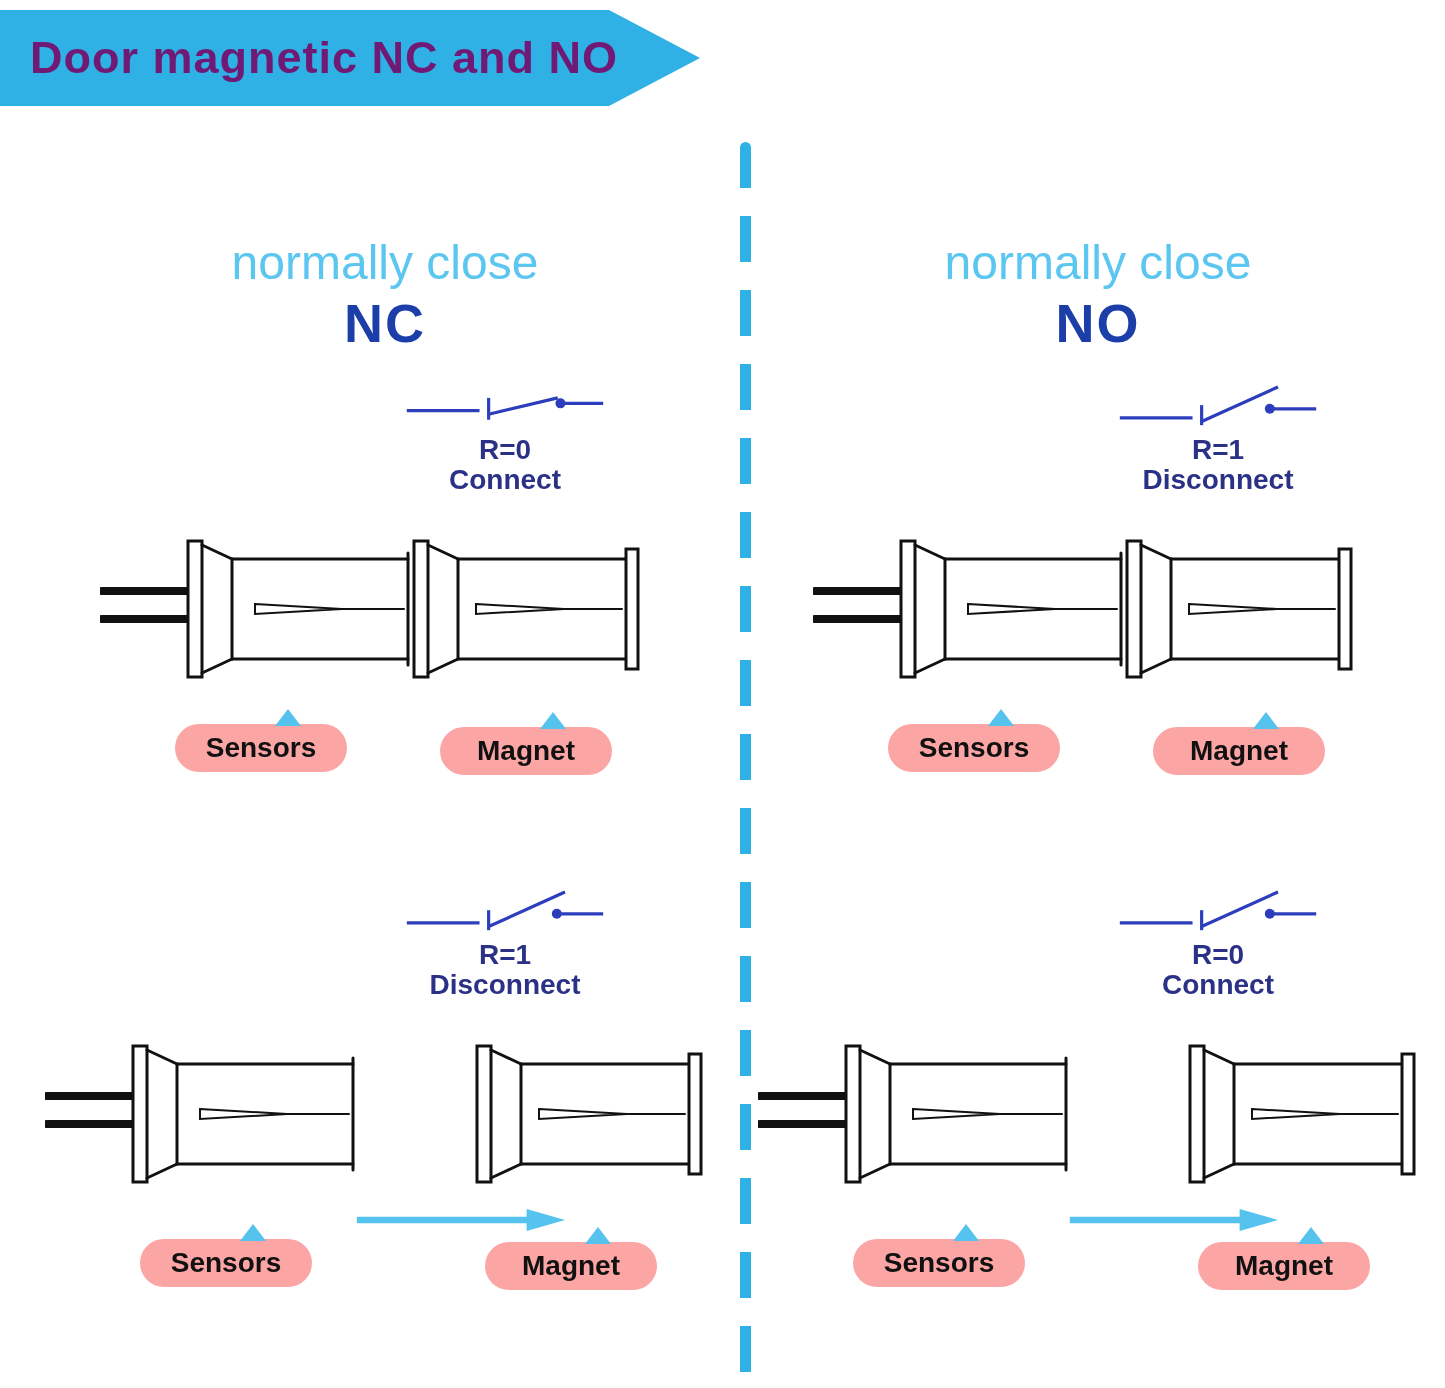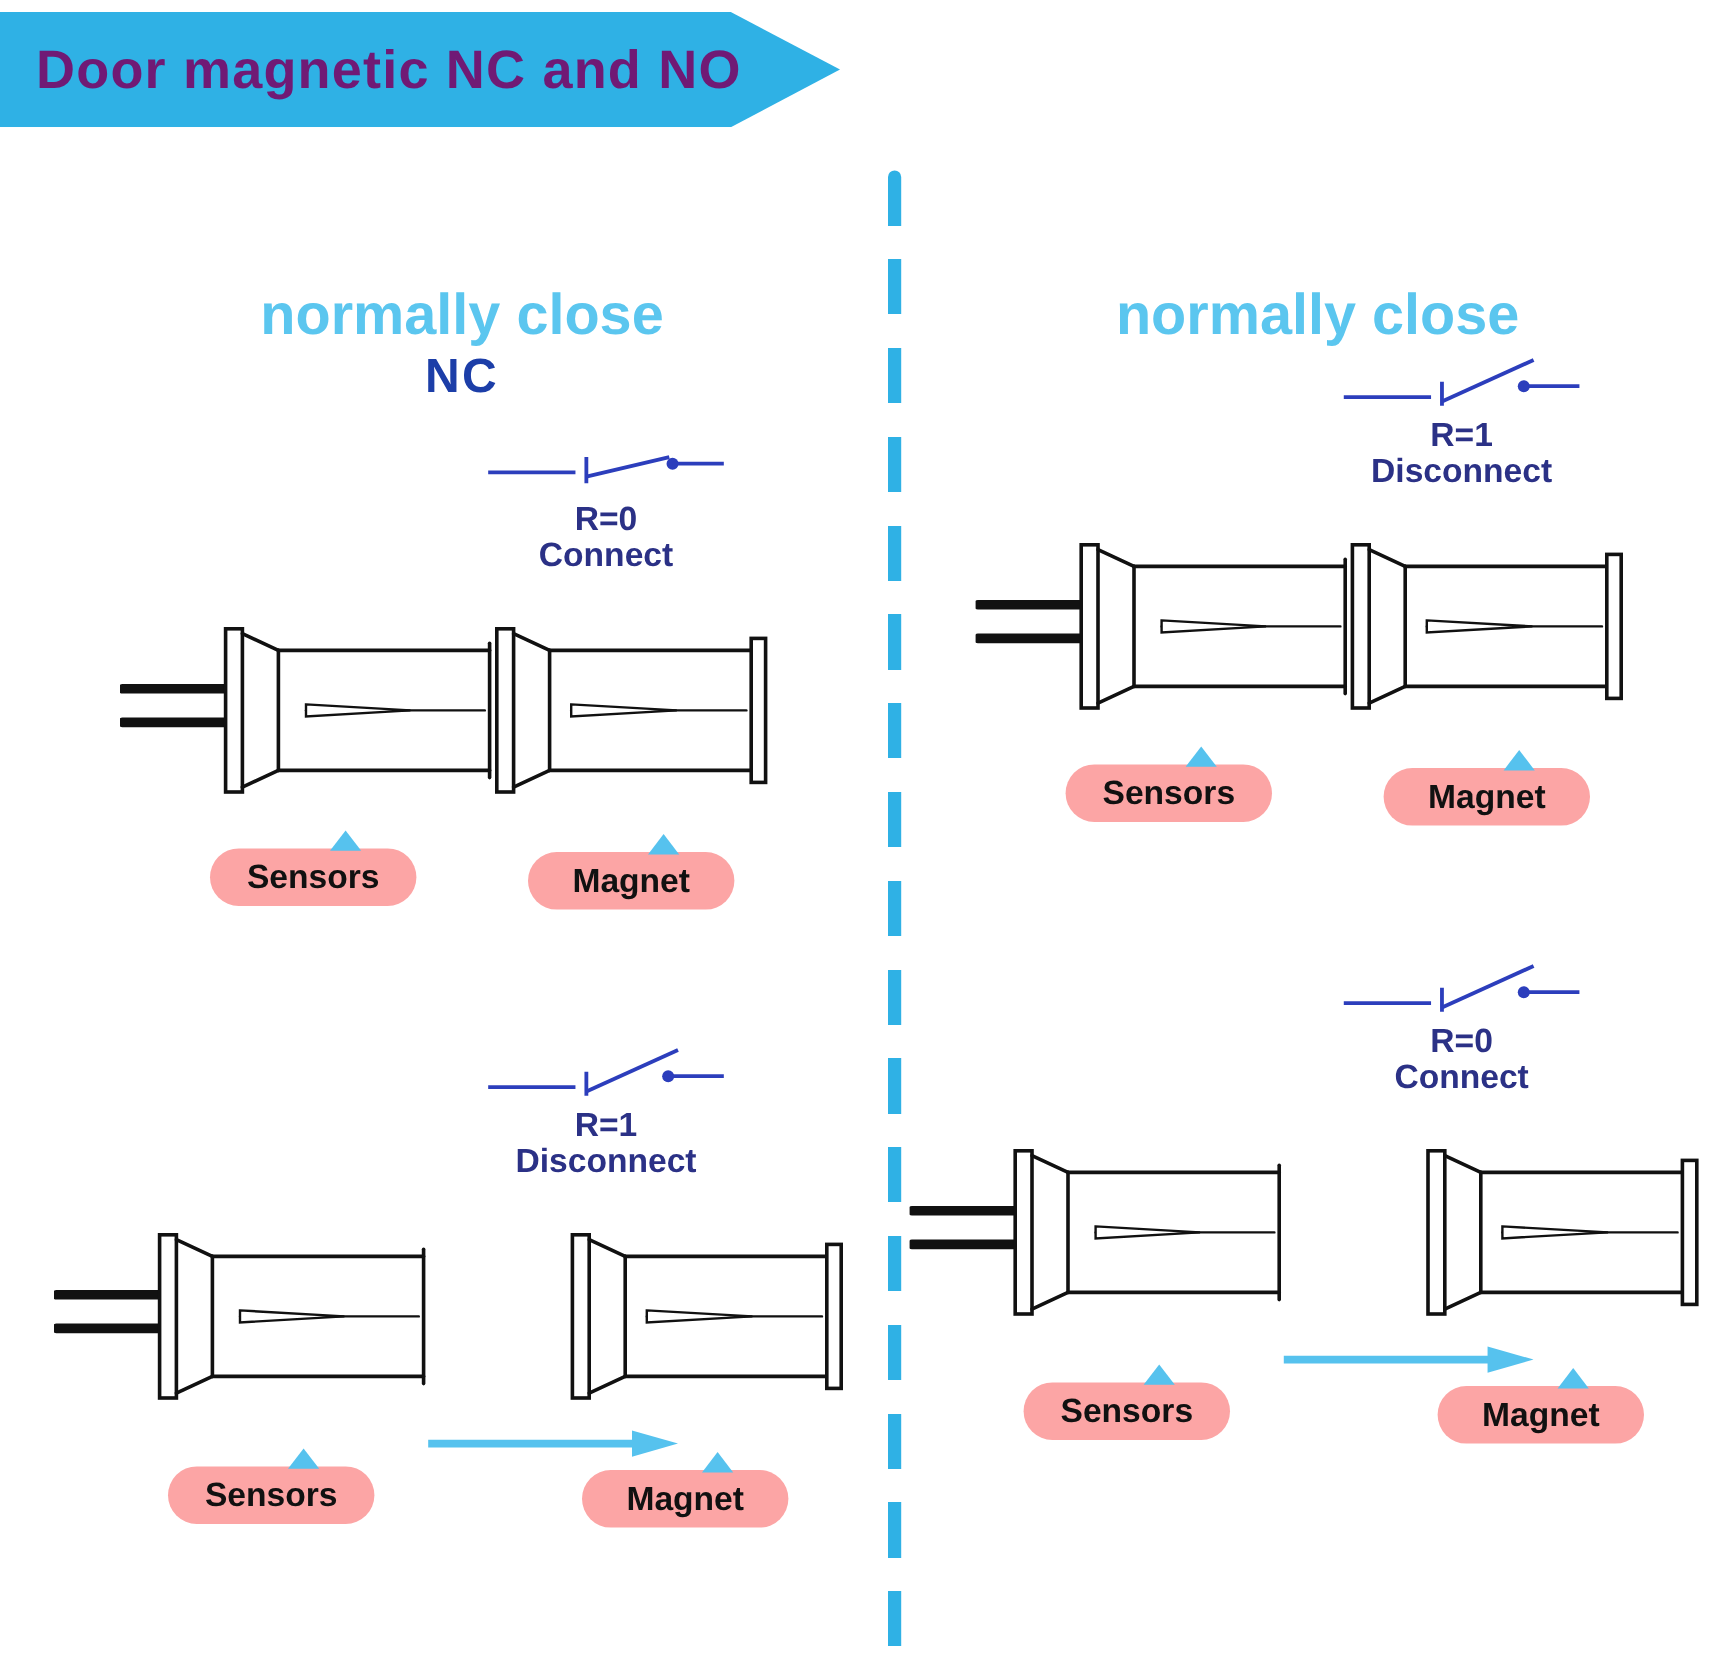--- a/index.html
+++ b/index.html
@@ -22,22 +22,22 @@
     position:absolute; left:740px; top:142px; width:11px; height:1238px;
     background:repeating-linear-gradient(to bottom, #2FB1E5 0 46px, transparent 46px 74px);
     border-radius:6px;
   }
 
   
   .col { position:absolute; top:150px; width:680px; }
   .col-left  { left:45px;  }
   .col-right { left:758px; }
 
-  .subtitle { margin:85px 0 2px 0; text-align:center; font-size:48px; font-weight:bold; color:#5BC6EF; }
-  .abbr     { margin:0 0 25px 0;  text-align:center; font-size:40px; font-weight:bold; color:#1C3EA8; letter-spacing:2px; }
+  .subtitle { margin:85px 0 2px 0; text-align:center; font-size:48px; font-weight:normal; color:#5BC6EF; }
+  .abbr     { margin:0 0 25px 0;  text-align:center; font-size:54px; font-weight:bold; color:#1C3EA8; letter-spacing:2px; }
 
   .scenario { position:relative; width:680px; }
   .scenario.together { height:395px; }
   .scenario.apart    { height:430px; margin-top:110px; }
 
   .switch-block { position:absolute; left:350px; top:0; width:220px; text-align:center; }
   .switch-svg { display:block; width:200px; height:56px; margin:0 auto; }
   .r-label, .state-label { font-size:28px; font-weight:600; color:#2B3186; line-height:1.08; }
   .r-label { margin-top:0; }
 
@@ -164,20 +164,21 @@
         <span>Sensors</span>
       </div>
       <div class="pill pill-magnet">
         <span>Magnet</span>
       </div>
     </div>
   </section>
 
   <section class="col col-right">
     <h2 class="subtitle">normally close</h2>
+    <h3 class="abbr">NO</h3>
 
     <div class="scenario together">
       <div class="switch-block">
         <svg class="switch-svg" viewBox="0 0 220 60">
             <use href="#def-switch-open"></use>
           </svg>
         <div class="r-label">R=1</div>
         <div class="state-label">Disconnect</div>
       </div>
       <svg class="drawing" viewBox="0 0 545 160">

